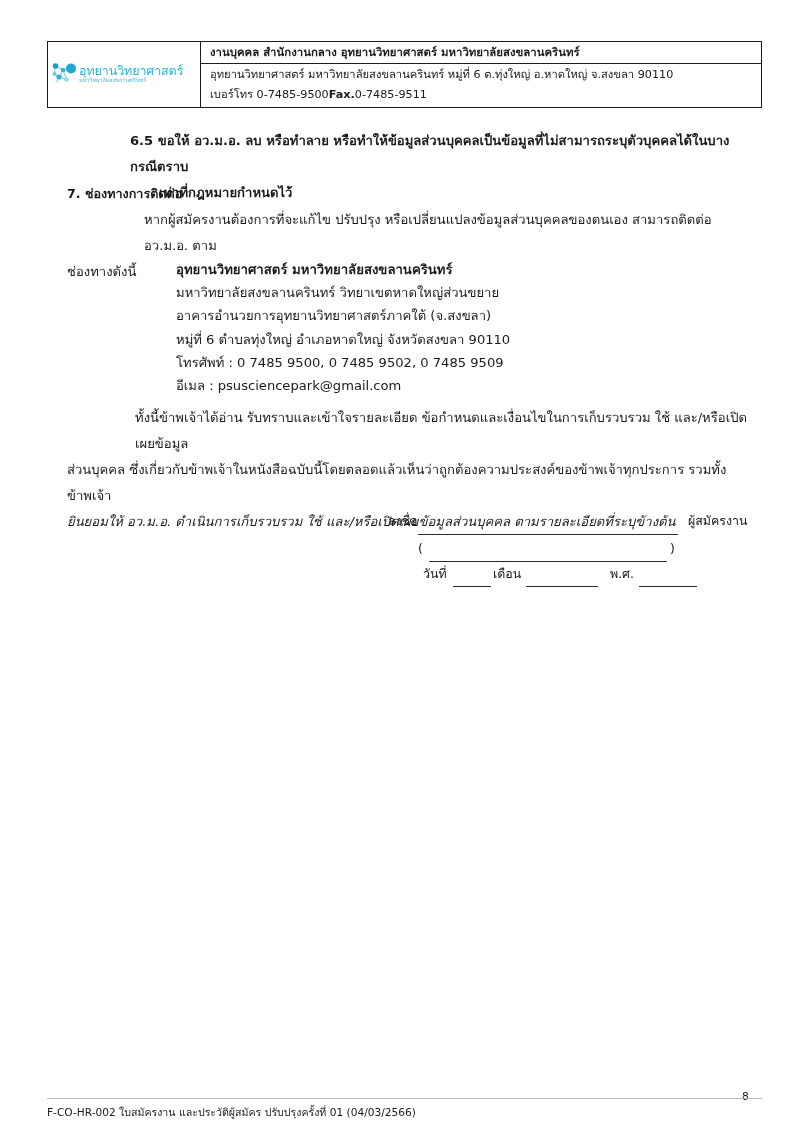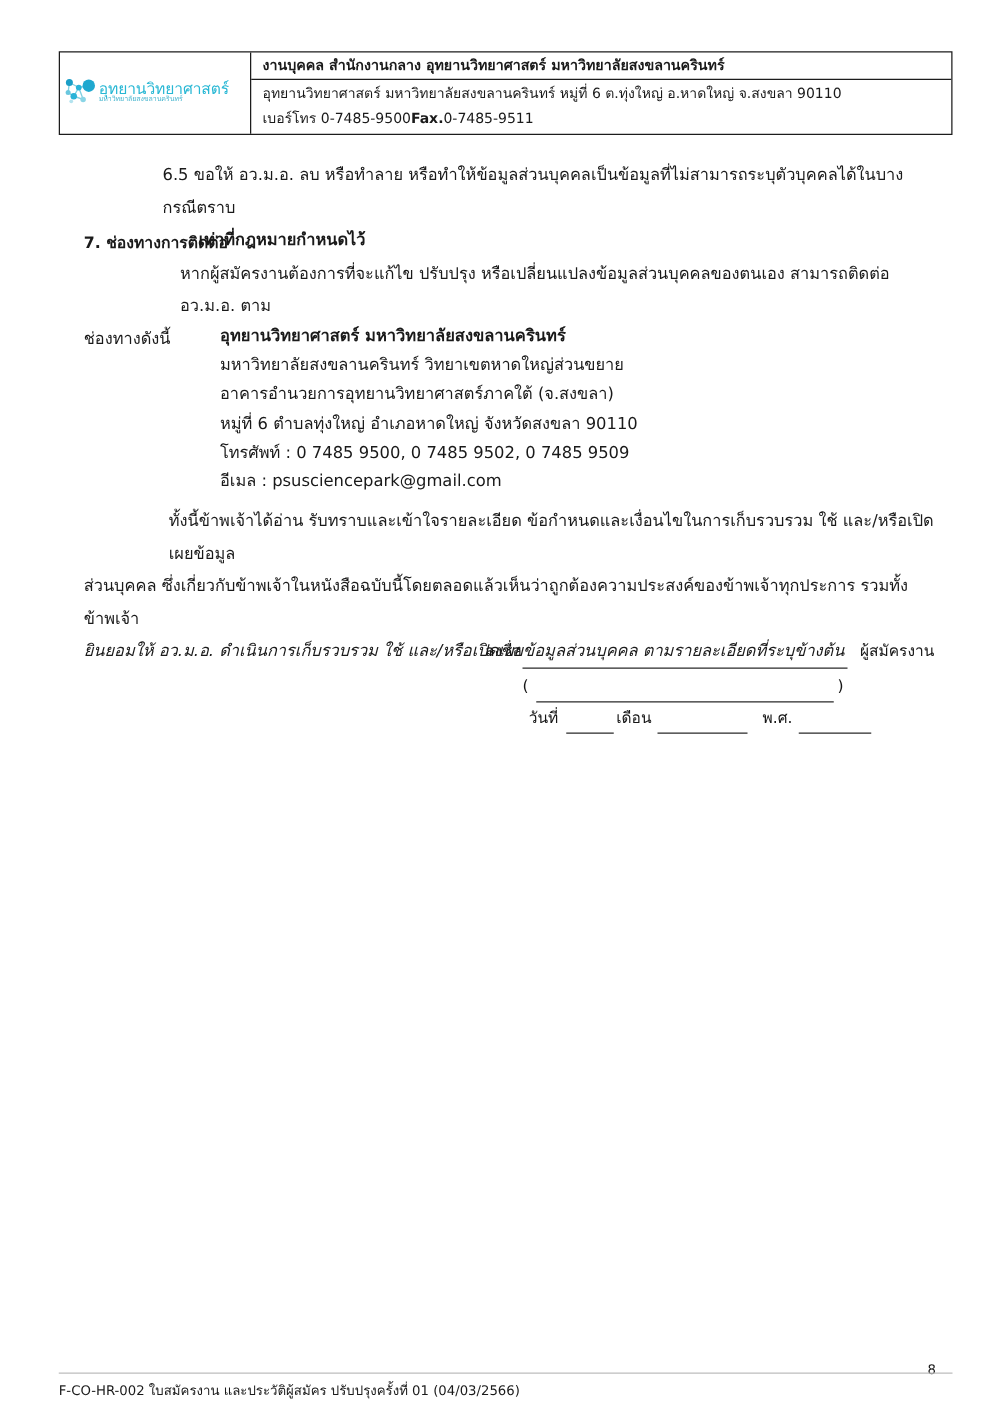--- a/index.html
+++ b/index.html
@@ -98,21 +98,21 @@
   }
 
   .blk-65 {
     position: absolute;
     left: 47px;
     top: 128px;
     width: 700px;
     font-size: 13.1px;
     line-height: 26px;
   }
-  .blk-65 .l1 { padding-left: 83px; }
+  .blk-65 .l1 { padding-left: 83px; font-weight: bold; }
   .blk-65 .l2 { padding-left: 112px; font-weight: bold; }
 
   .heading7 {
     position: absolute;
     left: 67px;
     top: 184px;
     font-size: 12.6px;
     font-weight: bold;
     line-height: 20px;
   }

